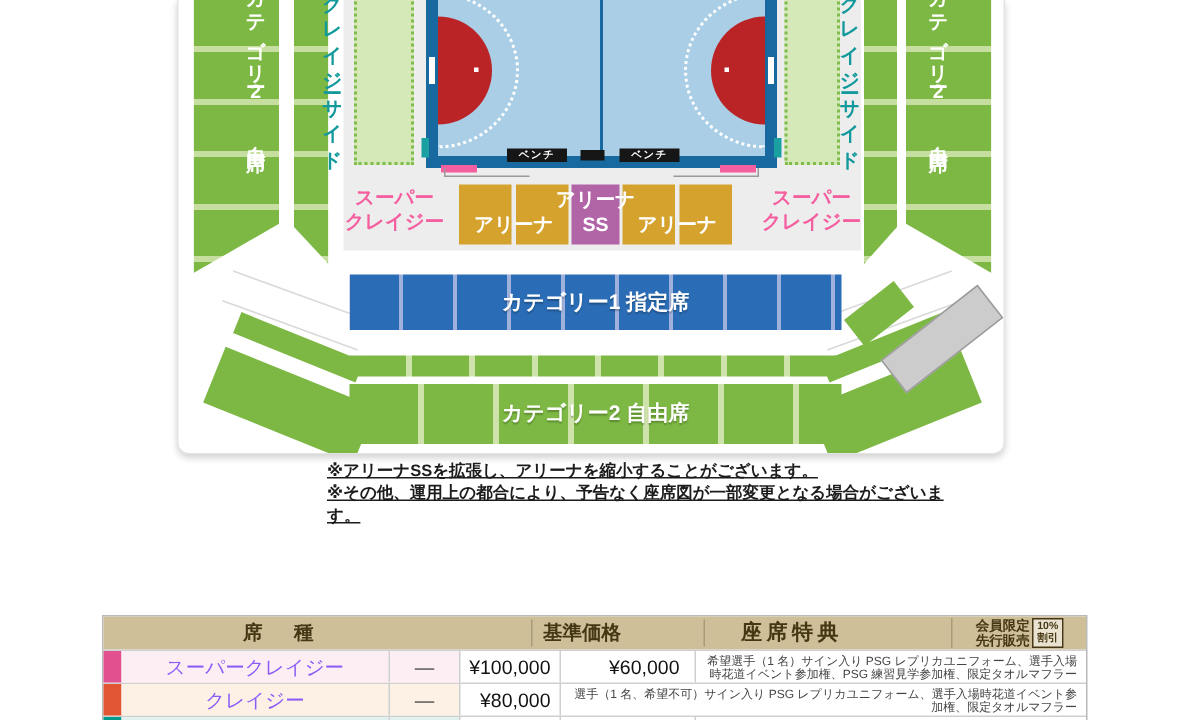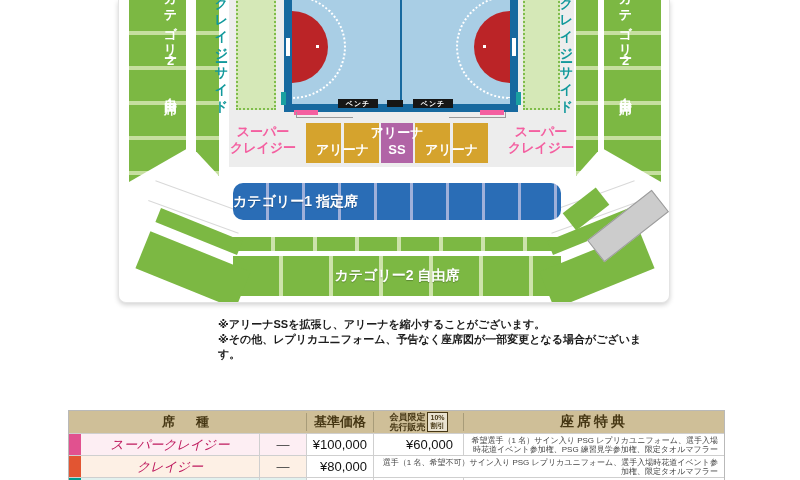--- a/index.html
+++ b/index.html
@@ -24,42 +24,42 @@
     text-align:center;line-height:9px;letter-spacing:1px;}
   .goal{background:#fff;border:2px solid #17699f;}
   .pinkbar{background:#f45fa0;}
   .tick{background:#1aa0a0;}
   .lbl-pink{color:#f45fa0;font-weight:bold;font-size:13px;line-height:16px;text-align:center;white-space:nowrap;}
   .goldblock{background:#d5a32d;}
   .purpleblock{background:#b164a6;}
   .arena-lbl{color:#fff;font-weight:bold;font-size:13px;text-align:center;white-space:nowrap;}
   .band-lbl{color:#fff;font-weight:bold;font-size:14px;text-shadow:0 1px 1px rgba(0,0,0,.25);white-space:nowrap;}
   .cat1band{background:repeating-linear-gradient(90deg,#2a6db6 0 33px,#9fb0da 33px 36px);
-    display:flex;align-items:center;justify-content:flex-start;border-radius:10px;}
+    display:flex;align-items:center;justify-content:center;}
   .greenstrip{background:repeating-linear-gradient(90deg,#7cb843 0 38px,#cde3ab 38px 42px);}
   .cat2band{background:repeating-linear-gradient(90deg,#7cb843 0 46px,#cde3ab 46px 50px);
     display:flex;align-items:center;justify-content:center;}
   .wing{background:#7cb843;}
   .grayblock{background:#cccccc;border:1px solid #9c9c9c;}
   .walkline{border-top:1px solid #d9d9d9;border-bottom:1px solid #d9d9d9;}
   .bracketL{border-left:1px solid #9a9a9a;border-bottom:1px solid #9a9a9a;}
   .bracketR{border-right:1px solid #9a9a9a;border-bottom:1px solid #9a9a9a;}
   
-  .notes{left:218px;top:317px;width:430px;color:#1c1c1c;font-size:11px;
-    font-weight:bold;line-height:15px;}
+  .notes{left:218px;top:307px;width:430px;color:#1c1c1c;font-size:11px;
+    font-weight:bold;line-height:15px;text-decoration:underline;}
   .note-swatch{display:inline-block;width:58px;height:10px;background:#d5e8b7;
     border:1px dashed #7fbc4b;vertical-align:-1px;margin:0 3px;}
   
   .ptable{left:68px;top:410px;width:657px;border:1px solid #b9b9b9;background:#fff;}
   .trow{display:flex;width:100%;}
-  .thead{height:22px;background:#cfbf98;color:#463714;font-weight:bold;align-items:center;}
+  .thead{height:22px;background:#cfbf98;color:#463714;font-weight:bold;align-items:center;gap:48px;}
   .tbody-row{height:21px;border-top:1px solid #cfcfcf;align-items:stretch;}
   .c{display:flex;align-items:center;justify-content:center;box-sizing:border-box;}
   .c-swatch{width:12px;}
-  .c-name{width:178px;font-size:13px;color:#be185d;font-style:italic;}
+  .c-name{width:178px;font-size:13px;color:#8b5cf6;}
   .c-dash{width:47px;font-size:13px;color:#444;}
   .c-base{width:67px;font-size:13px;color:#111;justify-content:flex-end;padding-right:6px;}
   .c-member{width:90px;font-size:13px;color:#111;justify-content:flex-end;padding-right:10px;}
   .c-benefit{flex:1;font-size:8px;color:#444;line-height:9px;
     justify-content:flex-start;align-items:flex-start;padding:2px 6px;text-align:right;display:flex;}
   .vline{border-left:1px solid #cfcfcf;}
   .hd-vline{border-left:1px solid #a89c79;}
   .hd-seat{width:237px;font-size:13px;letter-spacing:4px;}
   .hd-base{width:67px;font-size:13px;}
   .hd-member{width:90px;font-size:9px;line-height:10px;gap:2px;}
@@ -145,39 +145,39 @@
     <span class="band-lbl">カテゴリー2 自由席</span>
   </div>
   <div class="abs wing" style="left:20px;top:250px;width:108px;height:40px;transform:rotate(22deg);"></div>
   <div class="abs wing" style="left:424px;top:250px;width:108px;height:40px;transform:rotate(-22deg);"></div>
   <div class="abs wing" style="left:446px;top:198px;width:42px;height:22px;transform:rotate(-38deg);"></div>
   <div class="abs grayblock" style="left:468px;top:212px;width:82px;height:28px;transform:rotate(-38deg);"></div>
 </div>
 
 <div class="abs notes">
   <div>※アリーナSSを拡張し、アリーナを縮小することがございます。</div>
-  <div>※その他、レプリカユニフォーム、予告なく座席図が一部変更となる場合がございます。</div>
+  <div>※その他、運用上の都合により、予告なく座席図が一部変更となる場合がございます。</div>
 </div>
 
 <div class="abs ptable">
 
   <div class="trow thead">
     <div class="c hd-seat">席　種</div>
     <div class="c hd-base hd-vline">基準価格</div>
+    <div class="c hd-benefit hd-vline">座席特典</div>
     <div class="c hd-member hd-vline">
       <span>
         <div>会員限定</div>
         <div>先行販売</div>
       </span>
       <span class="badge">
         <div>10%</div>
         <div>割引</div>
       </span>
     </div>
-    <div class="c hd-benefit hd-vline">座席特典</div>
   </div>
 
   <div class="trow tbody-row">
     <div class="c c-swatch" style="background: rgb(225, 81, 143);"></div>
     <div class="c c-name" style="background: rgb(253, 238, 243);">スーパークレイジー</div>
     <div class="c c-dash vline" style="background: rgb(253, 238, 243);">—</div>
     <div class="c c-base vline">¥100,000</div>
     <div class="c c-member vline">¥60,000</div>
     <div class="c c-benefit vline">希望選手（1 名）サイン入り PSG レプリカユニフォーム、選手入場時花道イベント参加権、PSG 練習見学参加権、限定タオルマフラー</div>
   </div>

